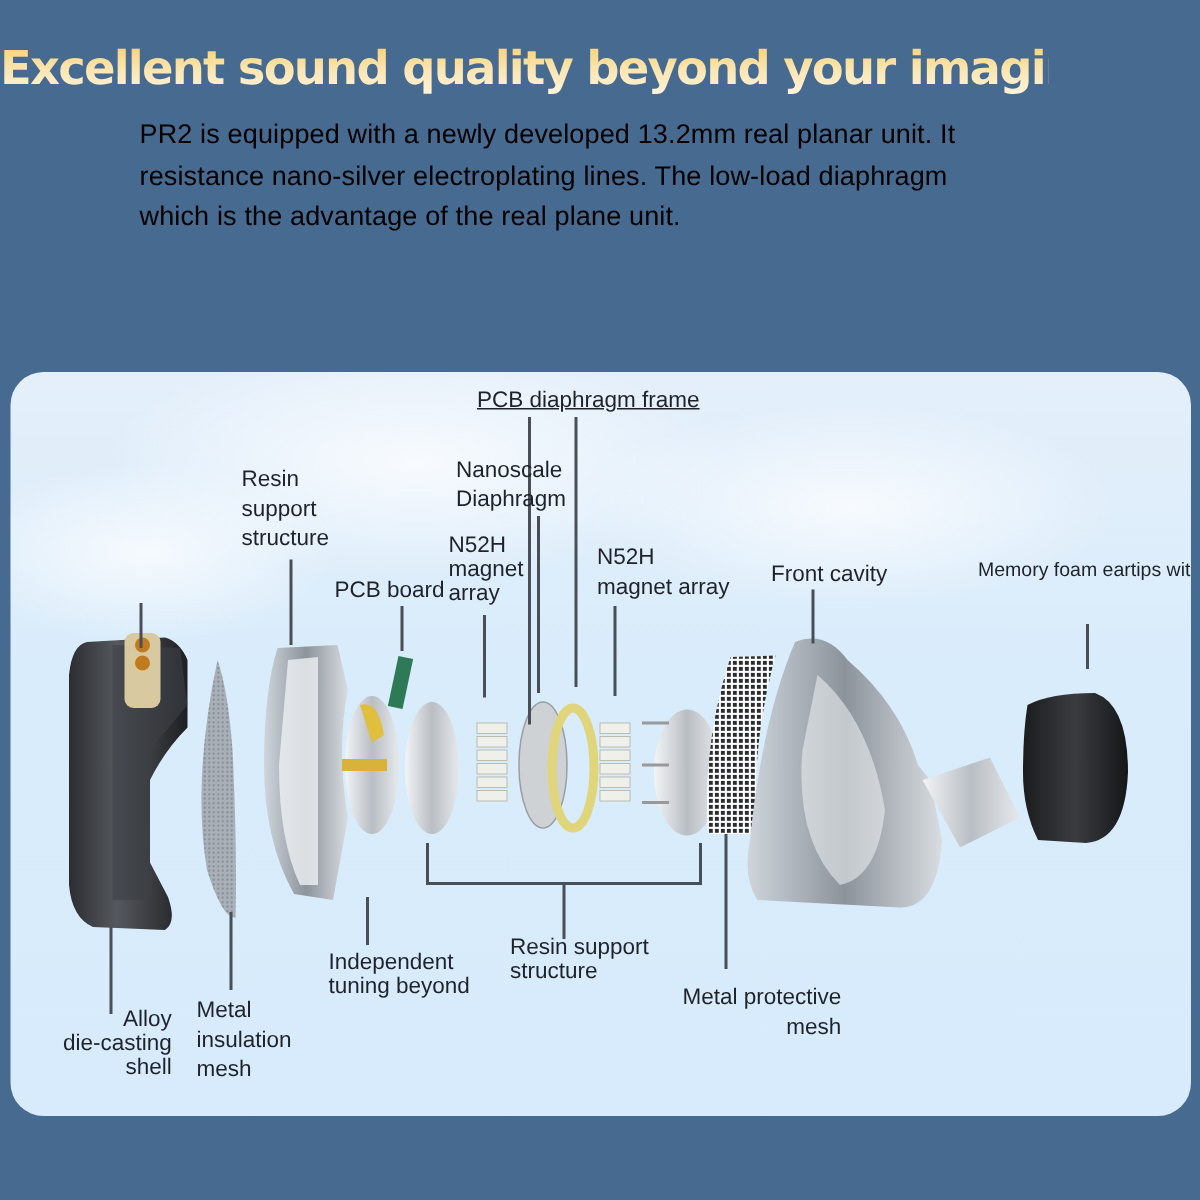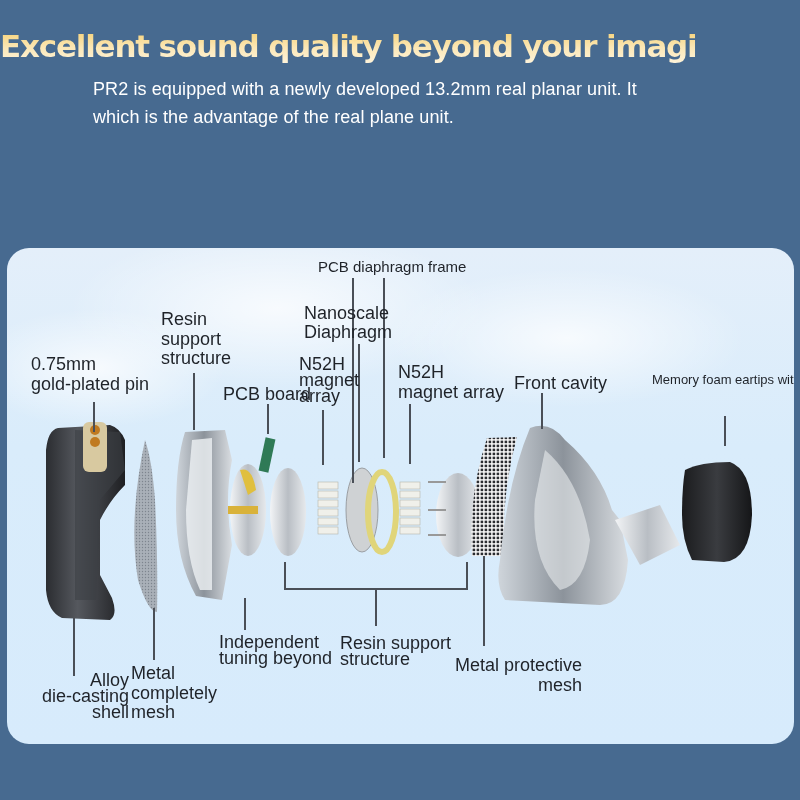--- a/index.html
+++ b/index.html
@@ -12,48 +12,49 @@
   .title {
     position: absolute; left: 0; top: 28px; width: 699px; text-align: left;
     font-family: "DejaVu Sans", sans-serif; font-weight: bold;
     font-size: 31px; letter-spacing: -1.2px;
     background: linear-gradient(to bottom, #f6cf6f 0%, #fbe7b6 55%, #fff4dc 100%);
     -webkit-background-clip: text; background-clip: text; color: transparent;
     white-space: nowrap;
   }
   .desc {
     position: absolute; left: 93px; top: 76px; width: 660px;
-    color: #ffffff; font-size: 18px; line-height: 27.5px;
+    color: #000000; font-size: 18px; line-height: 27.5px;
     font-family: "Liberation Sans", sans-serif; letter-spacing: 0.1px;
   }
   .desc span { display: block; white-space: nowrap; }
   .panel {
     position: absolute; left: 7px; top: 248px; width: 787px; height: 496px;
     border-radius: 22px; overflow: hidden;
     background: linear-gradient(to bottom, #e4effa 0%, #d9ecfb 40%, #d7ebfc 100%);
   }
   .cloud {
     position: absolute; border-radius: 50%;
     background: radial-gradient(ellipse at center, rgba(255,255,255,0.75) 0%, rgba(255,255,255,0) 70%);
   }
   .label {
-    position: absolute; color: #1f2329; font-size: 18px; line-height: 16px;
+    position: absolute; color: #1f2329; font-size: 15px; line-height: 16px;
     font-family: "Liberation Sans", sans-serif; white-space: nowrap;
   }
   .label span { display: block; }
   .line { position: absolute; background: #4a4f57; }
   svg.parts { position: absolute; left: 0; top: 0; }
 </style>
 </head>
 <body>
 
 <div class="title">Excellent sound quality beyond your imagination</div>
 
 <div class="desc">
   <span>PR2 is equipped with a newly developed 13.2mm real planar unit. It</span>
+  <span>resistance nano-silver electroplating lines. The low-load diaphragm</span>
   <span>which is the advantage of the real plane unit.</span>
 </div>
 
 <div class="panel">
   <div class="cloud" style="left:60px;top:-20px;width:420px;height:160px;"></div>
   <div class="cloud" style="left:380px;top:20px;width:360px;height:140px;"></div>
   <div class="cloud" style="left:-40px;top:60px;width:260px;height:120px;"></div>
 
   <svg class="parts" width="787" height="496" viewBox="7 248 787 496">
     <defs>
@@ -169,26 +170,22 @@
   <div class="line" style="left:66px;top:370px;width:2px;height:58px;"></div>
   <div class="line" style="left:146px;top:360px;width:2px;height:52px;"></div>
   <div class="line" style="left:237px;top:350px;width:2px;height:32px;"></div>
 
   <div class="line" style="left:277px;top:314px;width:2px;height:28px;"></div>
   <div class="line" style="left:459px;top:314px;width:2px;height:28px;"></div>
   <div class="line" style="left:277px;top:340px;width:184px;height:2px;"></div>
   <div class="line" style="left:368px;top:340px;width:2px;height:38px;"></div>
   <div class="line" style="left:476px;top:308px;width:2px;height:90px;"></div>
 
-  <div class="label" style="left:311px;top:11px;font-size:15px;">
+  <div class="label" style="left:311px;top:11px;font-size:15px;text-decoration:underline;">
     <span>PCB diaphragm frame</span>
-  </div>
-  <div class="label" style="left:24px;top:108px;">
-    <span>0.75mm</span>
-    <span style="margin-top:4px">gold-plated pin</span>
   </div>
   <div class="label" style="left:154px;top:62px;line-height:19.5px;">
     <span>Resin</span>
     <span>support</span>
     <span>structure</span>
   </div>
   <div class="label" style="left:297px;top:56px;line-height:19px;">
     <span>Nanoscale</span>
     <span>Diaphragm</span>
   </div>
@@ -210,28 +207,28 @@
   <div class="label" style="left:645px;top:122px;line-height:19px;font-size:13px;">
     <span>Memory foam eartips with</span>
   </div>
   <div class="label" style="left:35px;top:424px;text-align:right;">
     <span>Alloy</span>
     <span>die-casting</span>
     <span>shell</span>
   </div>
   <div class="label" style="left:124px;top:416px;line-height:19.5px;">
     <span>Metal</span>
-    <span>completely</span>
+    <span>insulation</span>
     <span>mesh</span>
   </div>
   <div class="label" style="left:212px;top:386px;">
     <span>Independent</span>
     <span>tuning beyond</span>
   </div>
-  <div class="label" style="left:333px;top:387px;">
+  <div class="label" style="left:333px;top:376px;">
     <span>Resin support</span>
     <span>structure</span>
   </div>
   <div class="label" style="left:448px;top:407px;line-height:20px;text-align:right;">
     <span>Metal protective</span>
     <span>mesh</span>
   </div>
 </div>
 
 </body></html>

